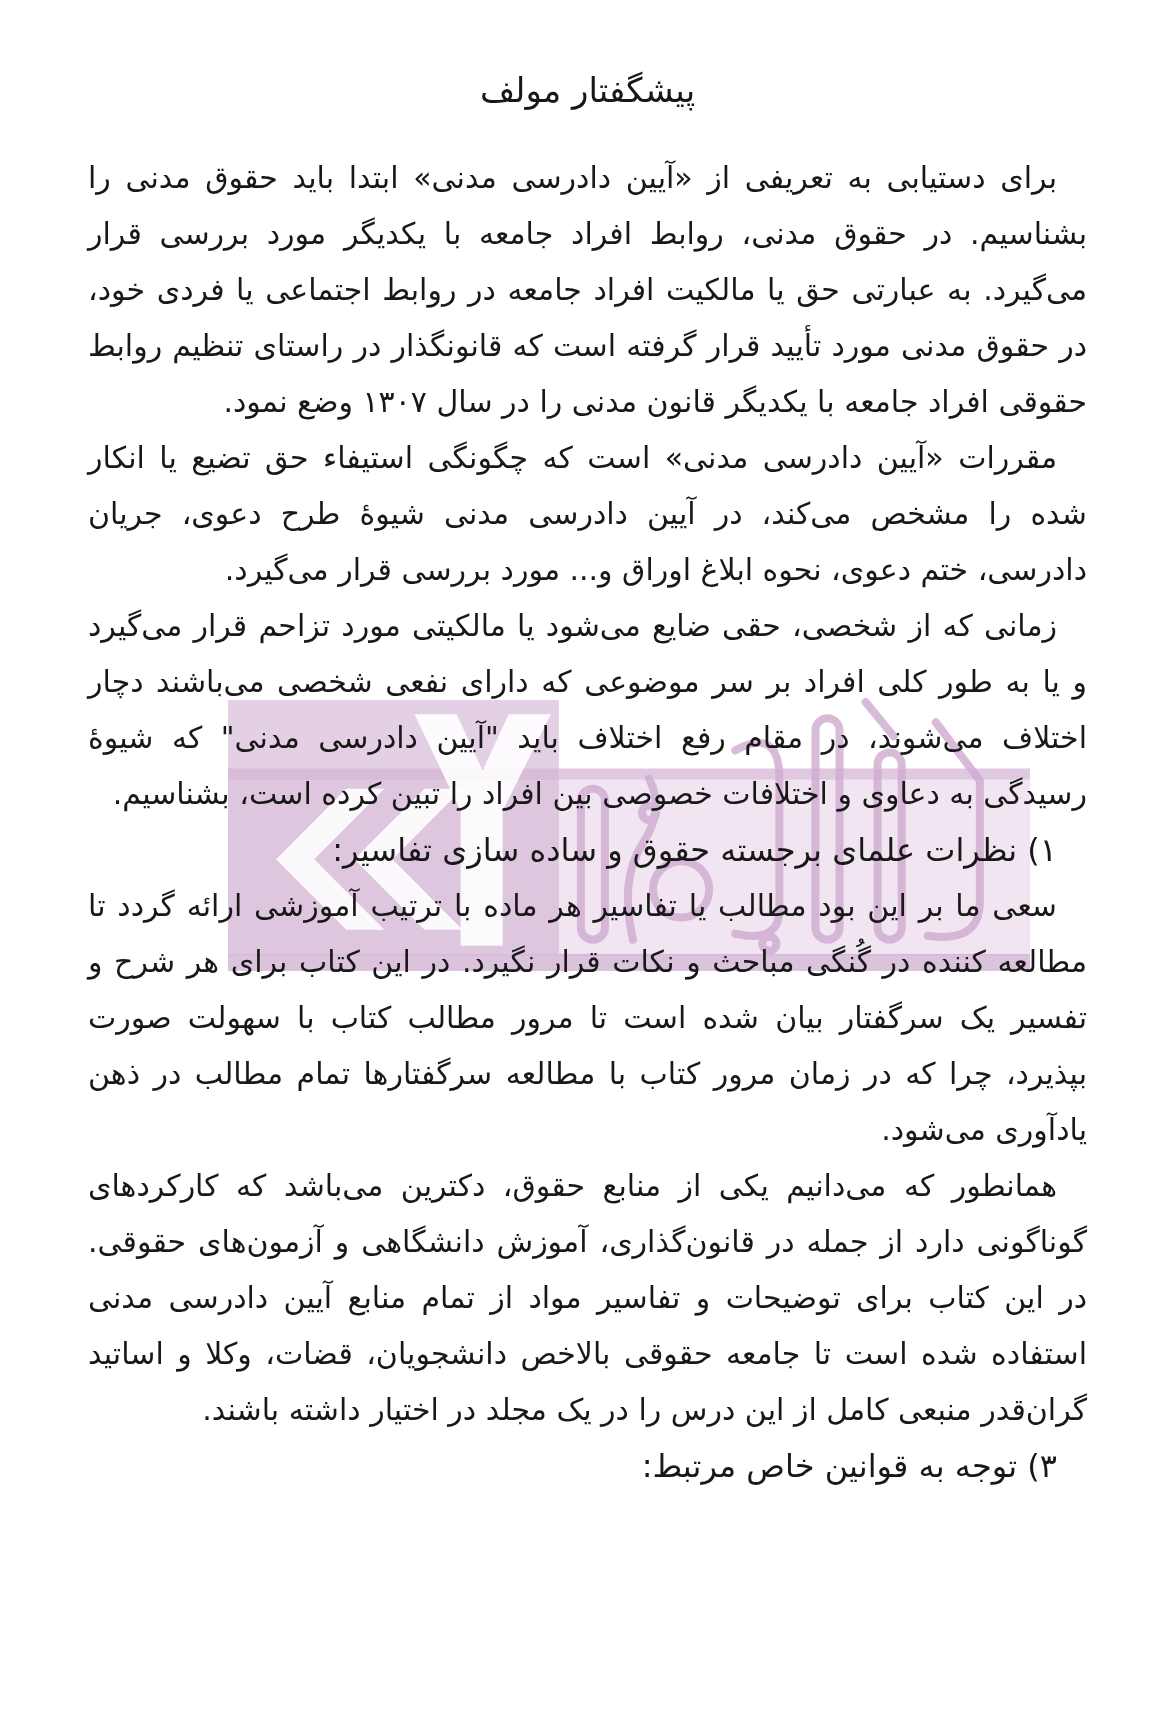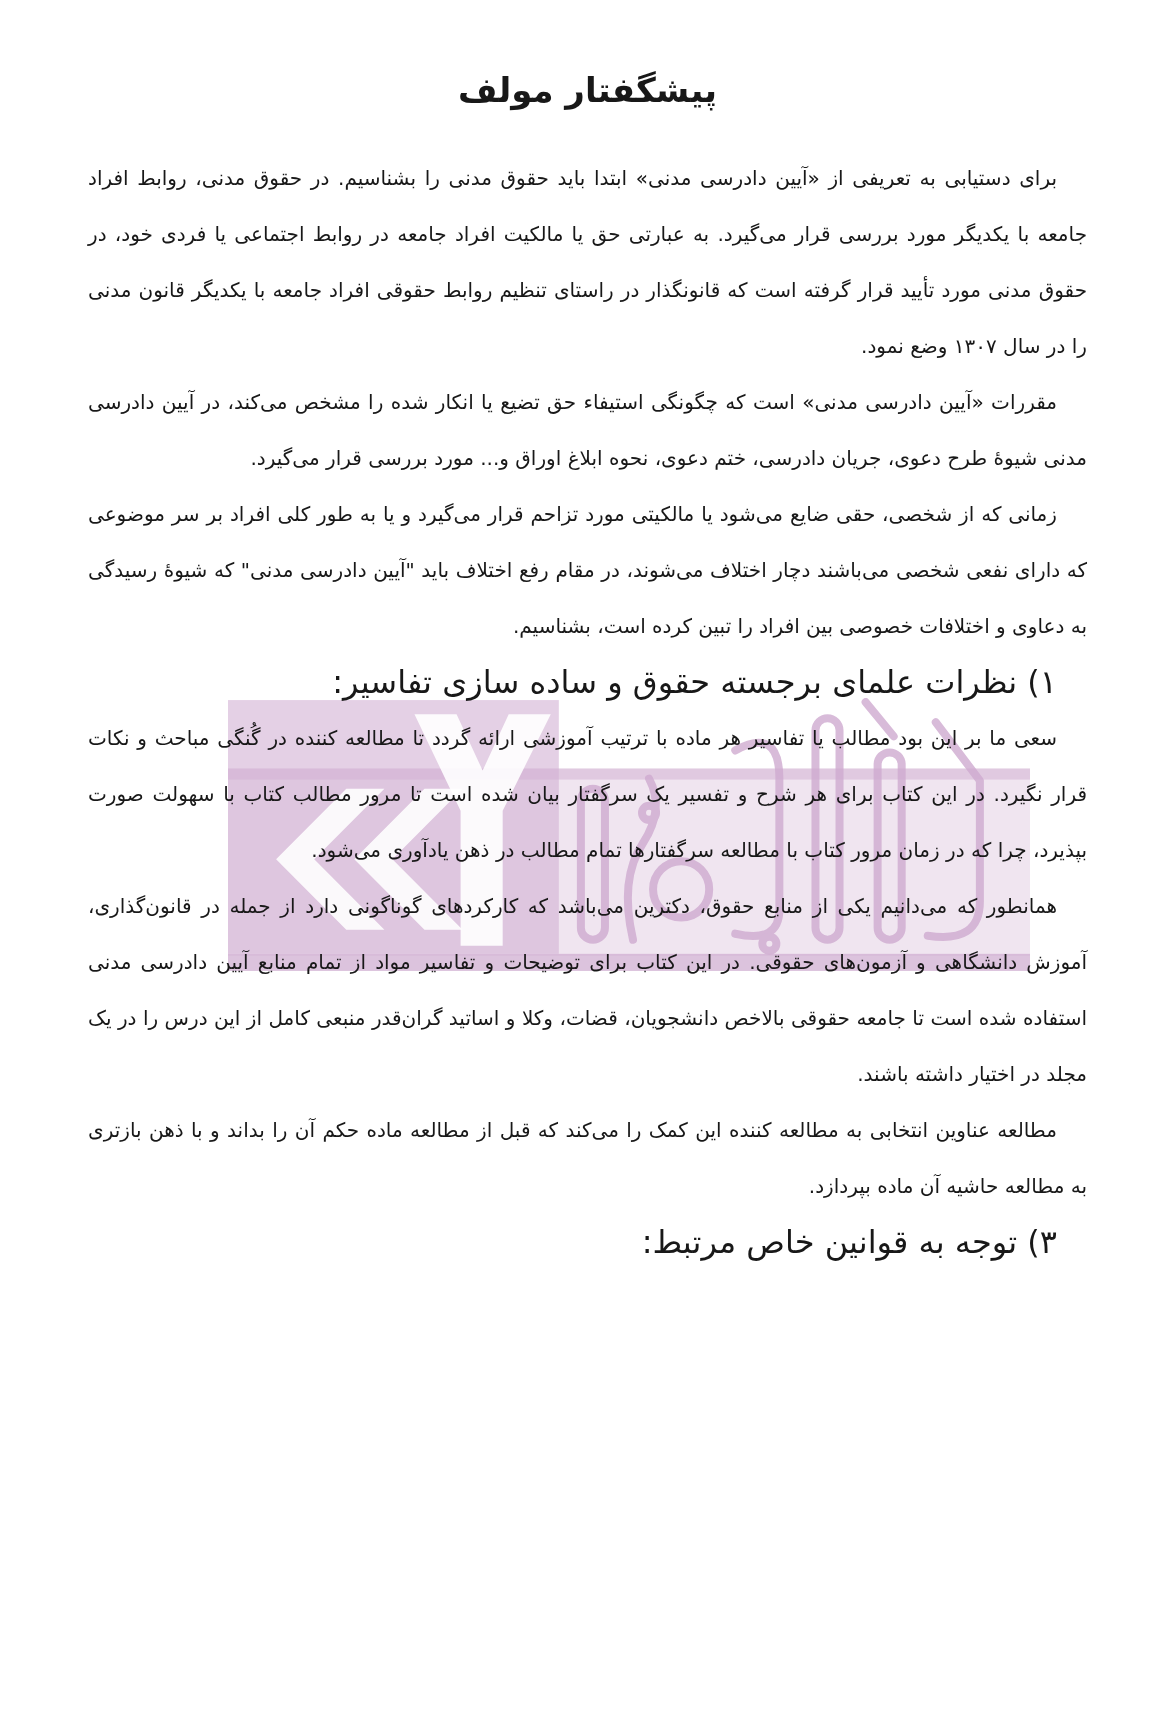--- a/index.html
+++ b/index.html
@@ -15,27 +15,27 @@
     color:#181818;
   }
   .content {
     position:relative;
     z-index:2;
     padding:42px 88px 0 88px;
   }
   .doc-title {
     text-align:center;
     font-size:34px;
-    font-weight:bold;
+    font-weight:normal;
     margin:28px 0 40px 0;
     letter-spacing:0;
   }
   .para {
     margin:0;
-    font-size:20px;
+    font-size:30px;
     line-height:56px;
     text-align:justify;
     text-indent:30px;
   }
   .item-heading {
     margin:0;
     font-size:32px;
     line-height:56px;
     text-align:right;
     text-indent:30px;
@@ -88,18 +88,17 @@
     <h1 class="doc-title">پیشگفتار مولف</h1>
 
     <p class="para">برای دستیابی به تعریفی از «آیین دادرسی مدنی» ابتدا باید حقوق مدنی را بشناسیم. در حقوق مدنی، روابط افراد جامعه با یکدیگر مورد بررسی قرار می‌گیرد. به عبارتی حق یا مالکیت افراد جامعه در روابط اجتماعی یا فردی خود، در حقوق مدنی مورد تأیید قرار گرفته است که قانونگذار در راستای تنظیم روابط حقوقی افراد جامعه با یکدیگر قانون مدنی را در سال ۱۳۰۷ وضع نمود.</p>
     <p class="para">مقررات «آیین دادرسی مدنی» است که چگونگی استیفاء حق تضیع یا انکار شده را مشخص می‌کند، در آیین دادرسی مدنی شیوهٔ طرح دعوی، جریان دادرسی، ختم دعوی، نحوه ابلاغ اوراق و... مورد بررسی قرار می‌گیرد.</p>
     <p class="para">زمانی که از شخصی، حقی ضایع می‌شود یا مالکیتی مورد تزاحم قرار می‌گیرد و یا به طور کلی افراد بر سر موضوعی که دارای نفعی شخصی می‌باشند دچار اختلاف می‌شوند، در مقام رفع اختلاف باید "آیین دادرسی مدنی" که شیوهٔ رسیدگی به دعاوی و اختلافات خصوصی بین افراد را تبین کرده است، بشناسیم.</p>
 
     <p class="item-heading">۱) نظرات علمای برجسته حقوق و ساده سازی تفاسیر:</p>
     <p class="para">سعی ما بر این بود مطالب یا تفاسیر هر ماده با ترتیب آموزشی ارائه گردد تا مطالعه کننده در گُنگی مباحث و نکات قرار نگیرد. در این کتاب برای هر شرح و تفسیر یک سرگفتار بیان شده است تا مرور مطالب کتاب با سهولت صورت بپذیرد، چرا که در زمان مرور کتاب با مطالعه سرگفتارها تمام مطالب در ذهن یادآوری می‌شود.</p>
     <p class="para">همانطور که می‌دانیم یکی از منابع حقوق، دکترین می‌باشد که کارکردهای گوناگونی دارد از جمله در قانون‌گذاری، آموزش دانشگاهی و آزمون‌های حقوقی. در این کتاب برای توضیحات و تفاسیر مواد از تمام منابع آیین دادرسی مدنی استفاده شده است تا جامعه حقوقی بالاخص دانشجویان، قضات، وکلا و اساتید گران‌قدر منبعی کامل از این درس را در یک مجلد در اختیار داشته باشند.</p>
 
-    <p class="para">مطالعه عناوین انتخابی به مطالعه کننده این کمک را می‌کند که قبل از مطالعه ماده حکم آن را بداند و با ذهن بازتری به مطالعه حاشیه آن ماده بپردازد.</p>
 
     <p class="item-heading">۳) توجه به قوانین خاص مرتبط:</p>
   </div>
 
 </div>
 
 </body></html>

